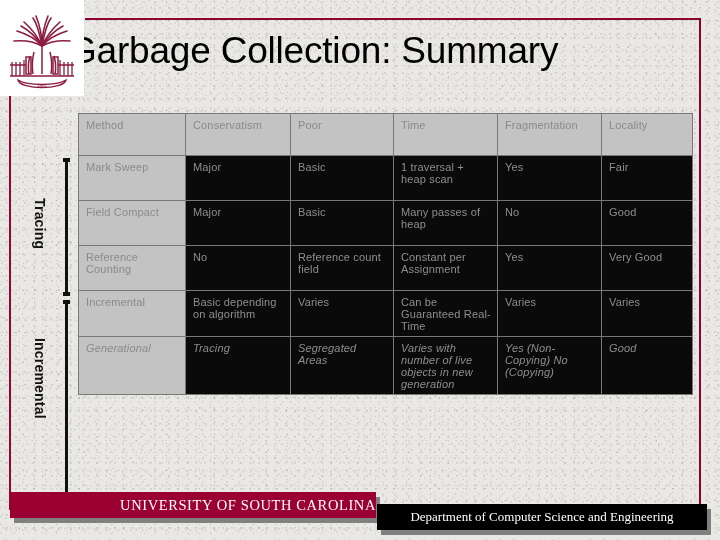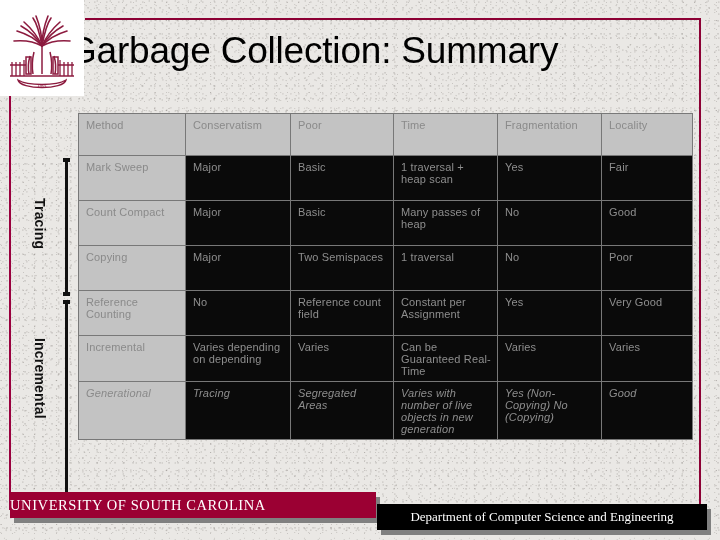--- a/index.html
+++ b/index.html
@@ -157,21 +157,21 @@
   }
   .footer-usc {
     position: absolute;
     left: 10px; top: 492px;
     width: 366px; height: 26px;
     background: #9b0033;
     color: #ffffff;
     font-family: "Liberation Serif", serif;
     font-size: 14.5px;
     line-height: 26px;
-    text-align: left;
+    text-align: right;
     letter-spacing: 0.6px;
     z-index: 7;
   }
   .footer-shadow-2 {
     position: absolute;
     left: 381px; top: 509px;
     width: 330px; height: 26px;
     background: #808080;
   }
   .footer-dept {
@@ -264,50 +264,42 @@
       <tr>
         <td class="rowhead">Mark Sweep</td>
         <td>Major</td>
         <td>Basic</td>
         <td>1 traversal + heap scan</td>
         <td>Yes</td>
         <td>Fair</td>
       </tr>
 
       <tr>
-        <td class="rowhead">Count Compact</td>
+        <td class="rowhead">Field Compact</td>
         <td>Major</td>
         <td>Basic</td>
         <td>Many passes of heap</td>
         <td>No</td>
         <td>Good</td>
       </tr>
 
-      <tr>
-        <td class="rowhead">Copying</td>
-        <td>Major</td>
-        <td>Two Semispaces</td>
-        <td>1 traversal</td>
-        <td>No</td>
-        <td>Poor</td>
-      </tr>
 
       <tr>
         <td class="rowhead">Reference Counting</td>
         <td>No</td>
         <td>Reference count field</td>
         <td>Constant per Assignment</td>
         <td>Yes</td>
         <td>Very Good</td>
       </tr>
 
 
       <tr>
         <td class="rowhead">Incremental</td>
-        <td>Varies depending on depending</td>
+        <td>Basic depending on algorithm</td>
         <td>Varies</td>
         <td>Can be Guaranteed Real-Time</td>
         <td>Varies</td>
         <td>Varies</td>
       </tr>
 
       <tr class="tall">
         <td class="rowhead">Generational</td>
         <td>Tracing</td>
         <td>Segregated Areas</td>

